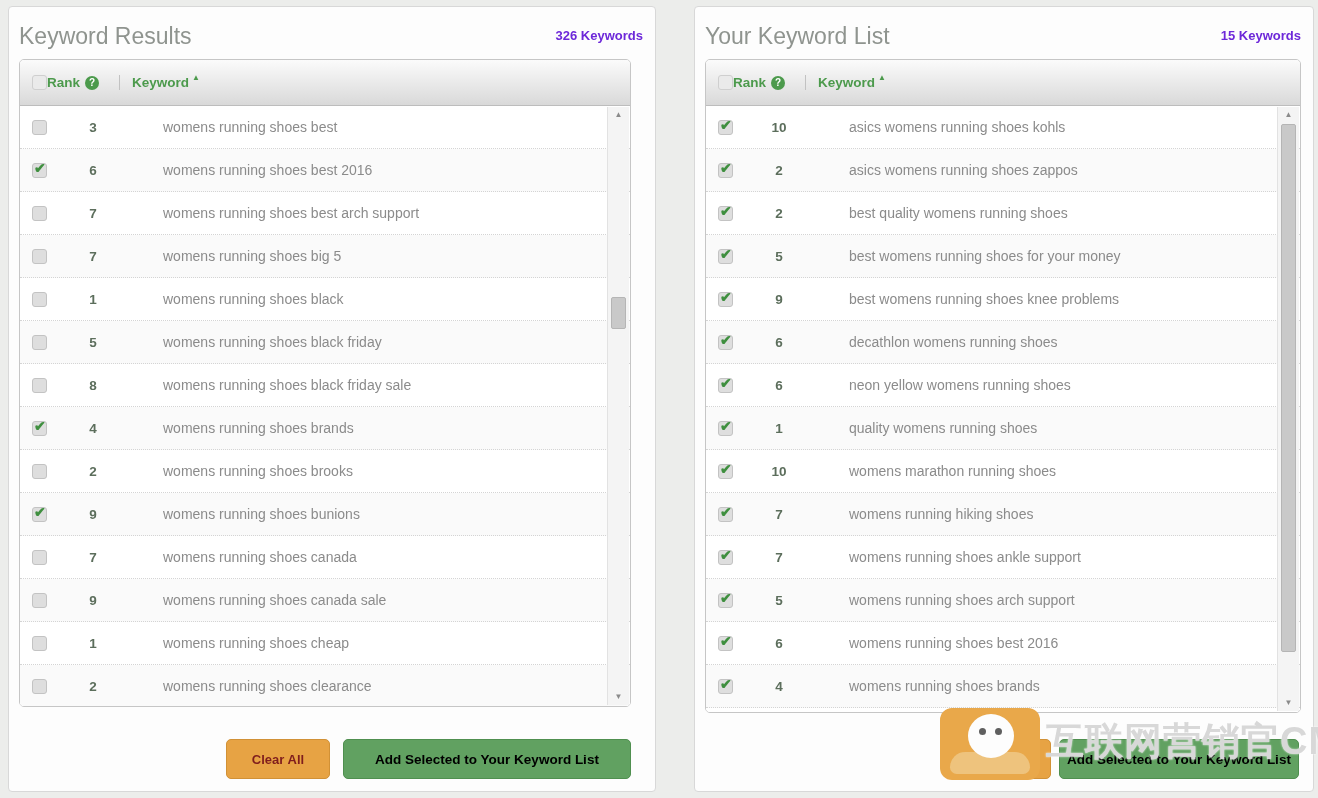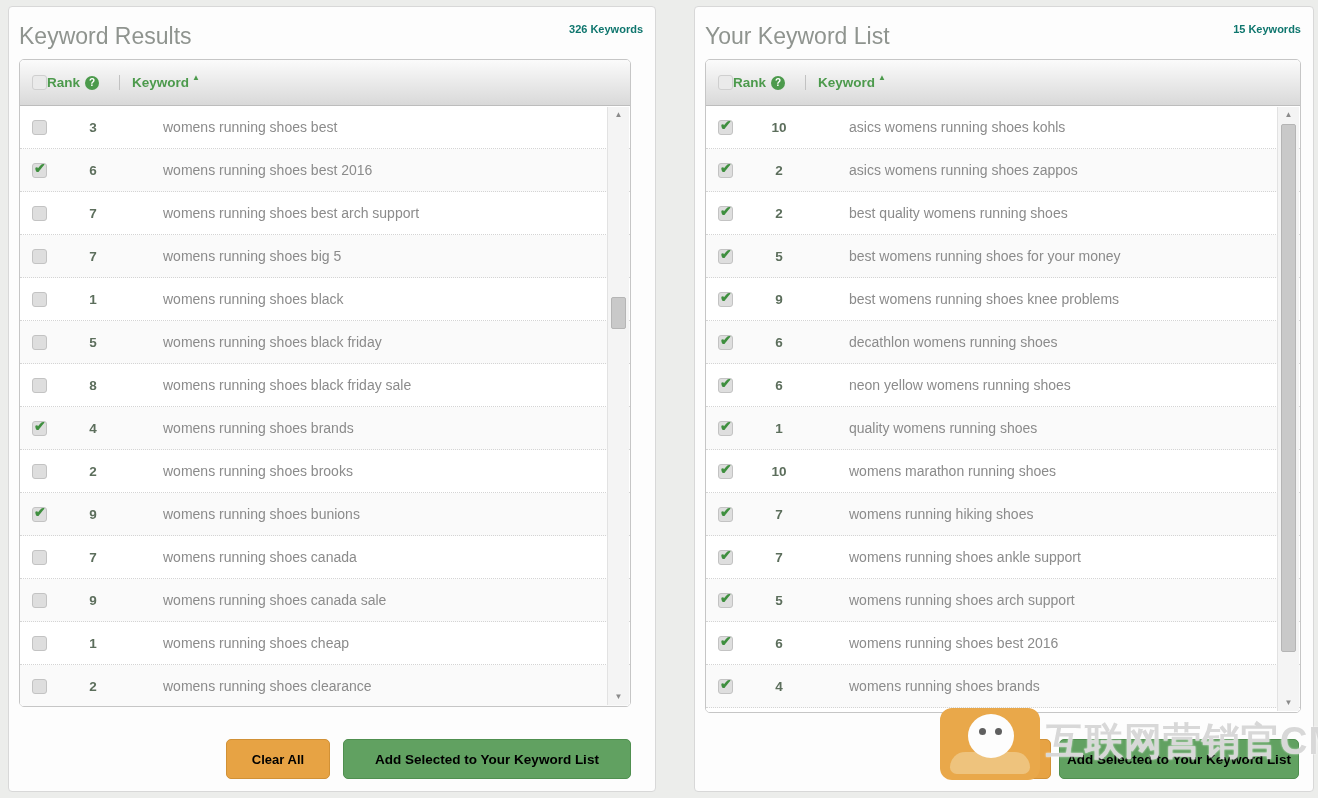--- a/index.html
+++ b/index.html
@@ -4,23 +4,23 @@
 <style>
   * { margin:0; padding:0; box-sizing:border-box; }
   html,body { width:1318px; height:798px; overflow:hidden;
     font-family:"Liberation Sans", sans-serif; background:#ecedeb; }
 
   .card { position:absolute; top:6px; height:786px; background:#fdfdfd;
     border:1px solid #d8d8d8; border-radius:4px; }
   .card.left  { left:8px;   width:648px; }
   .card.right { left:694px; width:620px; }
 
-  .card-head { display:flex; align-items:flex-start; padding:16px 12px 6px 10px; }
+  .card-head { display:flex; align-items:center; padding:16px 12px 6px 10px; }
   .title { font-size:23px; color:#8f948f; }
-  .count { margin-left:auto; font-size:11px; font-weight:bold; color:#0f766e; padding-bottom:3px; }
+  .count { margin-left:auto; font-size:13px; font-weight:bold; color:#6d28d9; padding-bottom:3px; }
 
   .table { position:absolute; left:10px; top:52px; background:#fff;
     border:1px solid #c6c6c6; border-radius:5px; overflow:hidden; }
   .card.left  .table { width:612px; height:648px; }
   .card.right .table { width:596px; height:654px; }
 
   .thead { height:46px; display:flex; align-items:center;
     background:linear-gradient(#fbfbfb,#d9d9d9); border-bottom:1px solid #bdbdbd;
     color:#4c9a4c; font-weight:bold; font-size:13.5px; padding-left:12px; }
   .th-rank { display:flex; align-items:center; gap:5px; }
@@ -54,21 +54,21 @@
     color:#8a8a8a; text-align:center; line-height:16px; cursor:pointer; }
   .s-arrow.up { top:0; } .s-arrow.down { bottom:0; }
   .s-thumb { position:absolute; left:3px; width:15px; background:#c9c9c9;
     border:1px solid #b5b5b5; border-radius:2px; }
   .card.left  .s-thumb { top:190px; height:32px; }
   .card.right .s-thumb { top:17px;  height:528px; }
 
   .footer { position:absolute; left:0; right:0; bottom:10px; height:42px; }
   .btn { position:absolute; top:0; height:40px; border-radius:5px; cursor:pointer;
     font-family:"Liberation Sans", sans-serif; font-weight:bold; }
-  .btn.orange { background:#e7a344; border:1px solid #d19136; color:#000000; font-size:13px; }
+  .btn.orange { background:#e7a344; border:1px solid #d19136; color:#7f1d1d; font-size:13px; }
   .btn.green  { background:#61a161; border:1px solid #4f8f4f; color:#000000; font-size:13.5px; }
   .card.left  .btn.orange { left:217px; width:104px; }
   .card.left  .btn.green  { left:334px; width:288px; }
   .card.right .btn.orange { left:254px; width:102px; }
   .card.right .btn.green  { left:364px; width:240px; }
 
   .watermark { position:absolute; left:926px; top:700px; width:392px; height:92px;
     pointer-events:none; }
   .wm-icon { position:absolute; left:14px; top:8px; width:100px; height:72px;
     background:#e9a84a; border-radius:12px; }

